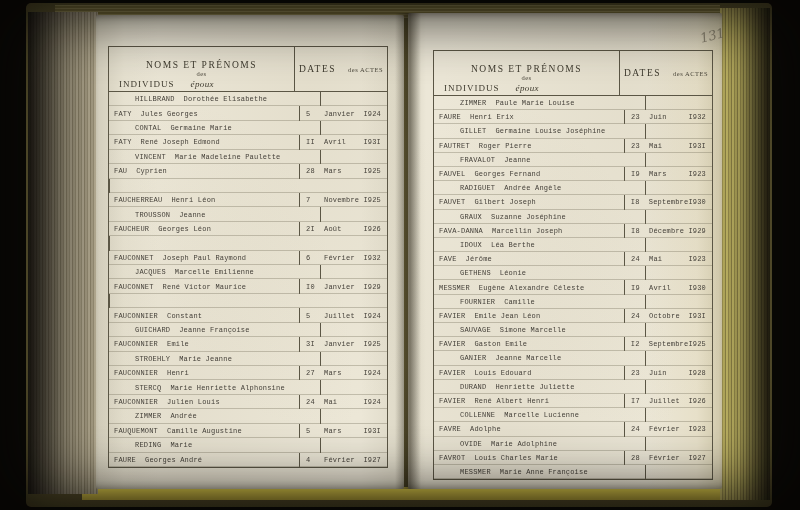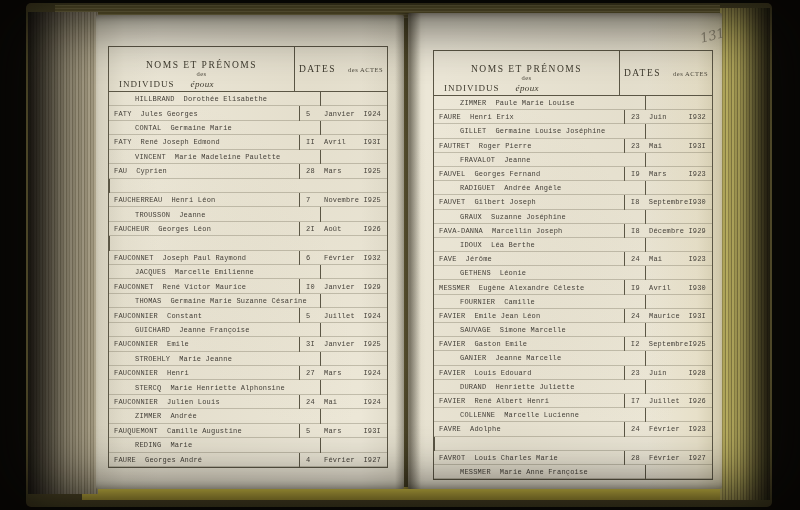--- a/index.html
+++ b/index.html
@@ -192,21 +192,20 @@
         </div>
         <div class="row">
           <div class="cell name"><span class="surname">FAUCONNET</span><span class="given">René Victor Maurice</span></div>
           <div class="cell date">
             <span class="day">I0</span>
             <span class="month">Janvier</span>
             <span class="year">I929</span>
           </div>
         </div>
         <div class="row indent">
-          <div class="cell name"><span class="surname">THOMAS</span><span class="given">Germaine Marie Suzanne Césarine</span></div>
           <div class="cell date">
             <span class="day"></span>
             <span class="month"></span>
             <span class="year"></span>
           </div>
         </div>
         <div class="row">
           <div class="cell name"><span class="surname">FAUCONNIER</span><span class="given">Constant</span></div>
           <div class="cell date">
             <span class="day">5</span>
@@ -429,21 +428,21 @@
           <div class="cell date">
             <span class="day"></span>
             <span class="month"></span>
             <span class="year"></span>
           </div>
         </div>
         <div class="row">
           <div class="cell name"><span class="surname">FAVIER</span><span class="given">Emile Jean Léon</span></div>
           <div class="cell date">
             <span class="day">24</span>
-            <span class="month">Maurice</span>
+            <span class="month">Octobre</span>
             <span class="year">I93I</span>
           </div>
         </div>
         <div class="row indent">
           <div class="cell name"><span class="surname">SAUVAGE</span><span class="given">Simone Marcelle</span></div>
           <div class="cell date">
             <span class="day"></span>
             <span class="month"></span>
             <span class="year"></span>
           </div>
@@ -498,20 +497,21 @@
         </div>
         <div class="row">
           <div class="cell name"><span class="surname">FAVRE</span><span class="given">Adolphe</span></div>
           <div class="cell date">
             <span class="day">24</span>
             <span class="month">Février</span>
             <span class="year">I923</span>
           </div>
         </div>
         <div class="row indent">
+          <div class="cell name"><span class="surname">OVIDE</span><span class="given">Marie Adolphine</span></div>
           <div class="cell date">
             <span class="day"></span>
             <span class="month"></span>
             <span class="year"></span>
           </div>
         </div>
         <div class="row">
           <div class="cell name"><span class="surname">FAVROT</span><span class="given">Louis Charles Marie</span></div>
           <div class="cell date">
             <span class="day">28</span>

